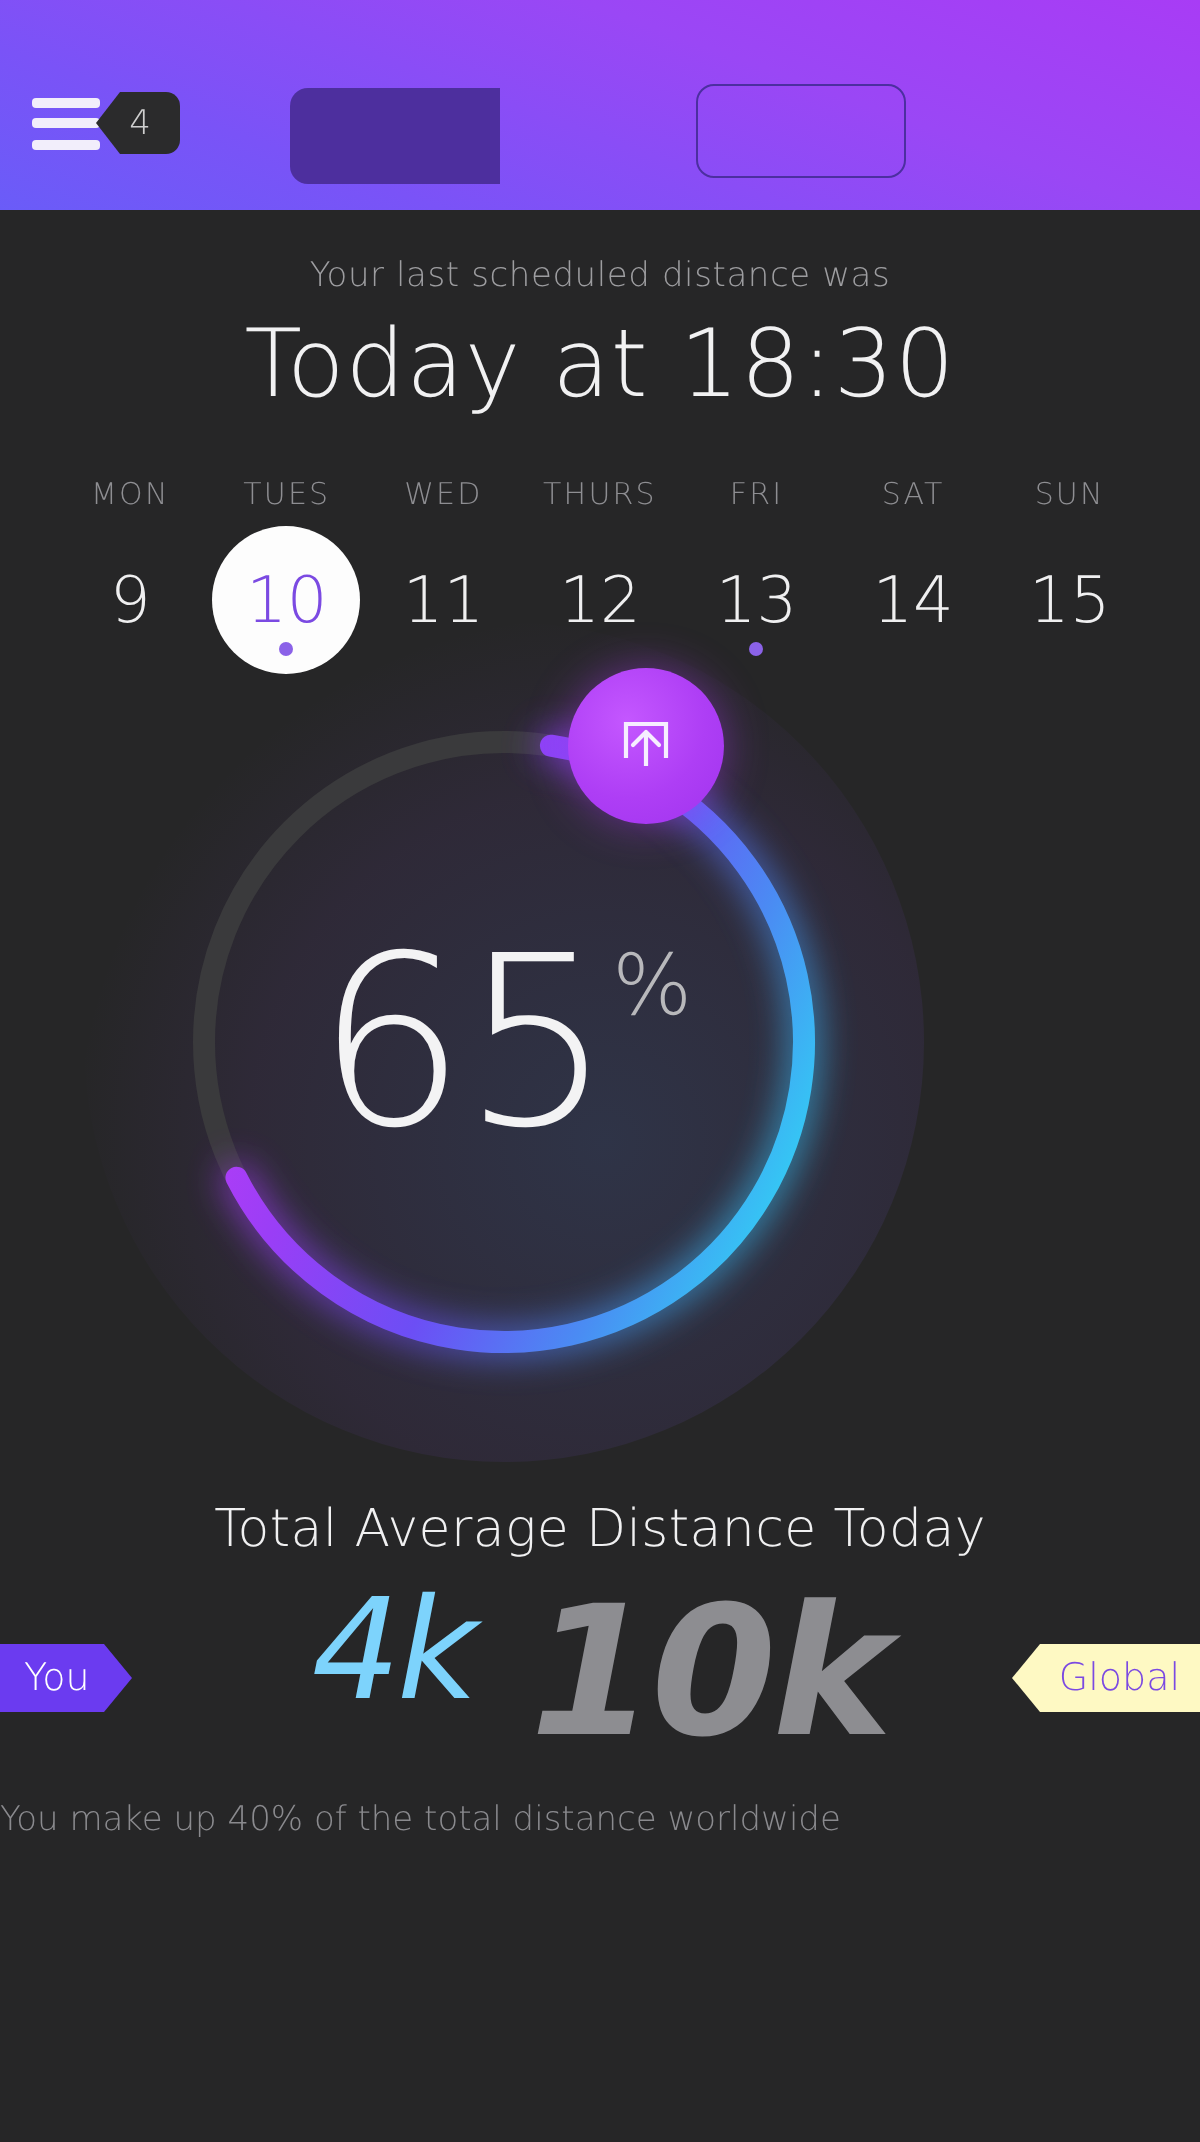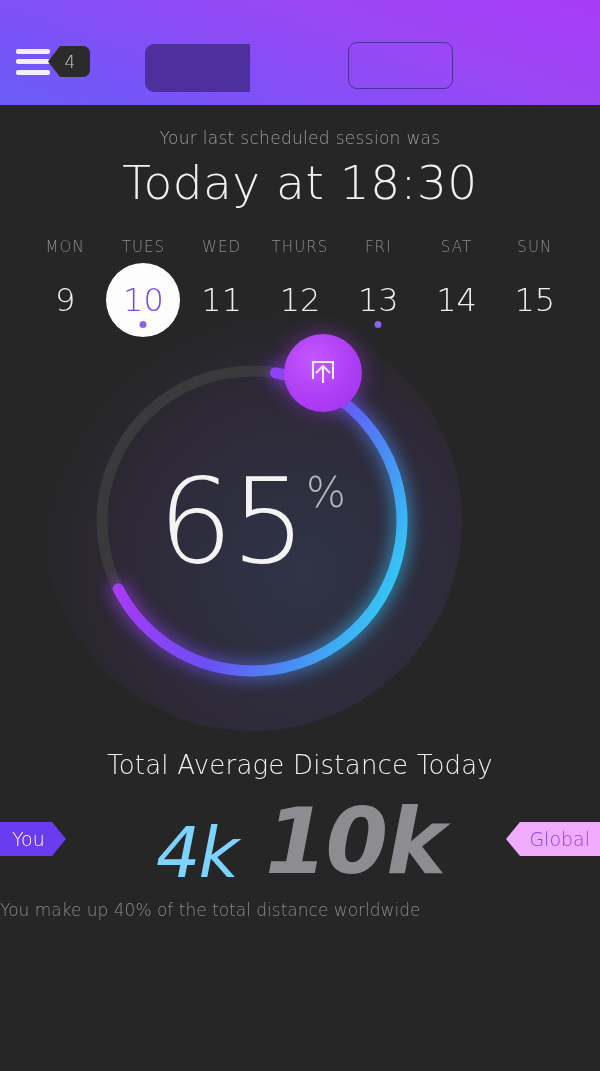--- a/index.html
+++ b/index.html
@@ -117,21 +117,21 @@
     cursor:pointer;
   }
 
   
   .dist-title {
     text-align:center; margin-top:44px;
     font-size:26px; color:#f0f0f1; font-weight:300; letter-spacing:.2px;
   }
   .dist-row {
     position:relative; margin-top:4px; height:110px;
-    display:flex; align-items:flex-end; justify-content:center; gap:28px;
+    display:flex; align-items:flex-start; justify-content:center; gap:28px;
   }
   .dist-you {
     font-size:70px; font-weight:400; color:#7dd3fc;
     font-style:italic; letter-spacing:-2px;
   }
   .dist-global {
     font-size:90px; font-weight:700; color:#8d8d91;
     font-style:italic; letter-spacing:-2px;
   }
   .tag {
@@ -139,21 +139,21 @@
     height:34px; display:flex; align-items:center;
     font-size:19px; font-weight:300;
   }
   .tag-you {
     left:0; background:#6b3bf0; color:#fff;
     padding:0 18px 0 12px;
     clip-path:polygon(0 0, calc(100% - 14px) 0, 100% 50%, calc(100% - 14px) 100%, 0 100%);
     width:66px; justify-content:flex-start;
   }
   .tag-global {
-    right:0; background:#f0abfc; color:#7b4ae2;
+    right:0; background:#fef9c3; color:#7b4ae2;
     padding:0 10px 0 22px;
     clip-path:polygon(14px 0, 100% 0, 100% 100%, 14px 100%, 0 50%);
     width:94px; justify-content:flex-end;
   }
   .dist-caption {
     text-align:left; margin-top:6px;
     font-size:17px; color:#8a8a8e; font-weight:300;
   }
 </style>
 </head>
@@ -166,21 +166,21 @@
       <span></span>
       <span></span>
     </div>
     <div class="badge">4</div>
   </div>
   <div class="btn-filled"></div>
   <div class="btn-outline"></div>
 </div>
 
 <div class="session">
-  <div class="session-label">Your last scheduled session was</div>
+  <div class="session-label">Your last scheduled distance was</div>
   <div class="session-time">Today at 18:30</div>
 </div>
 
 <div class="week" id="week">
     <div class="day">
       <div class="day-name">MON</div>
       <div class="day-num-wrap">
         <div class="day-num">9</div>
       </div>
     </div>

